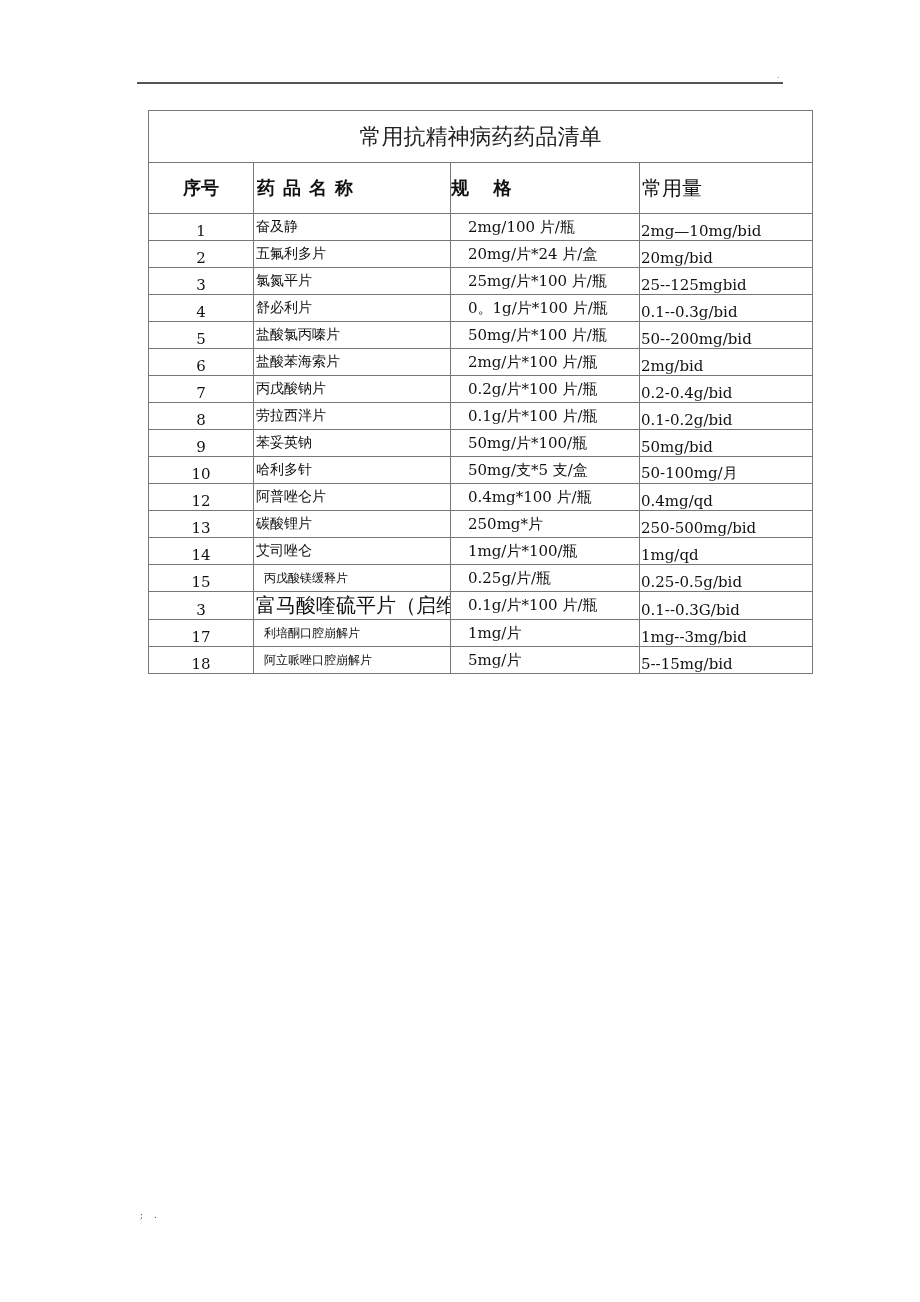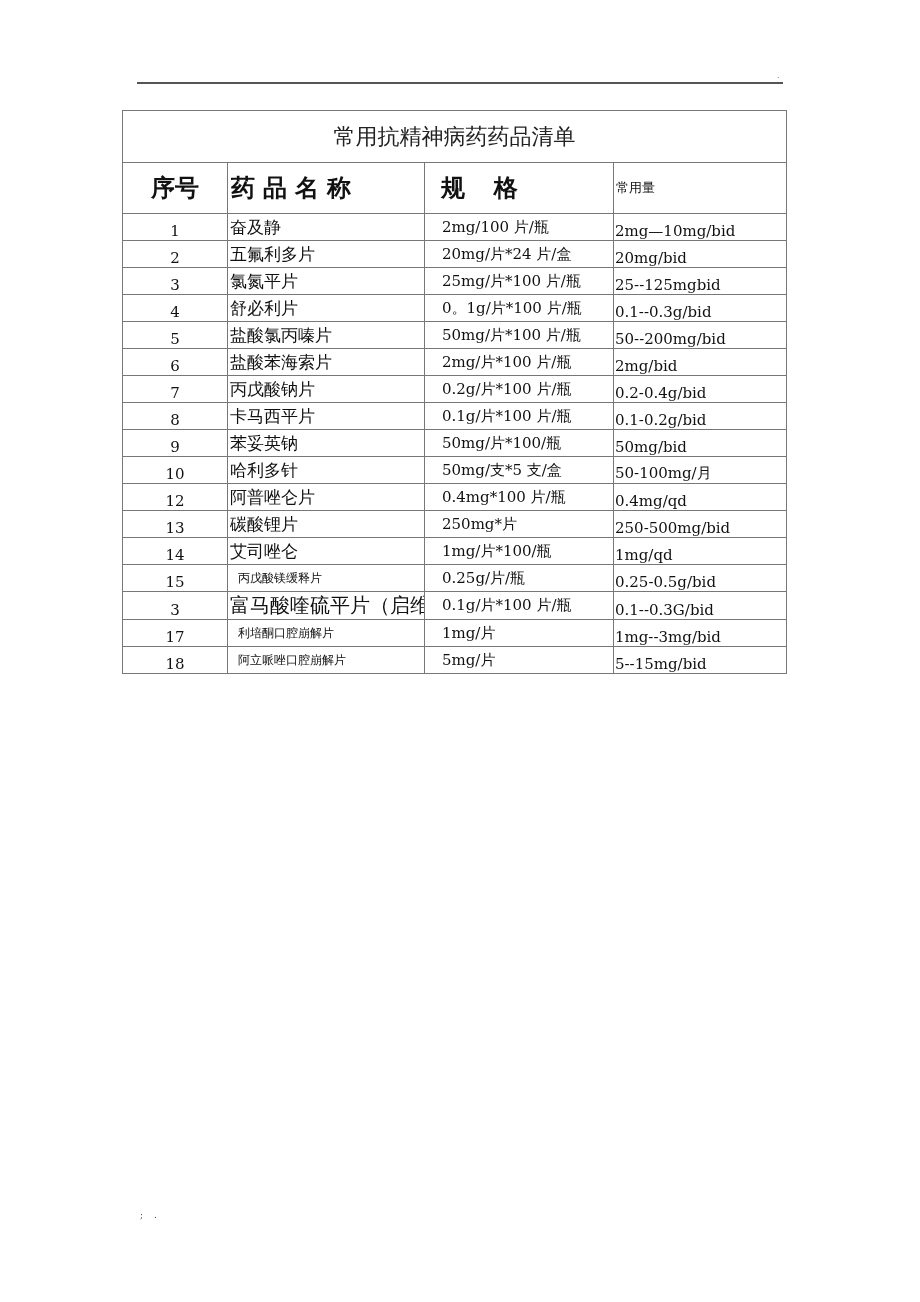--- a/index.html
+++ b/index.html
@@ -1,34 +1,34 @@
 <!DOCTYPE html>
 <html><head>
 <meta charset="utf-8">
 <style>
   html, body { margin: 0; padding: 0; background: #ffffff; }
   body { width: 920px; height: 1302px; position: relative; overflow: hidden;
          font-family: "DejaVu Serif", "Liberation Serif", serif; color: #111; }
   .header-rule { position: absolute; left: 137px; top: 82px; width: 646px; height: 2px; background: #555; }
   .header-dot { position: absolute; left: 777px; top: 71px; font-size: 8px; color: #555; }
   .footer-mark { position: absolute; left: 140px; top: 1210px; font-size: 9px; color: #444; letter-spacing: 4px; }
-  table.drug-table { position: absolute; left: 122px; top: 110px; width: 664px;
+  table.drug-table { position: absolute; left: 148px; top: 110px; width: 664px;
                      border-collapse: collapse; table-layout: fixed; }
   table.drug-table td, table.drug-table th { border: 1px solid #777; padding: 0; overflow: hidden; white-space: nowrap; }
   .title-row td { border-top: none; height: 51px; text-align: center; font-size: 22px; font-weight: normal;
                   font-family: "DejaVu Sans", "Liberation Sans", sans-serif; color: #222; }
-  .head-row th { height: 50px; font-size: 24px; font-weight: bold; text-align: left;
+  .head-row th { height: 50px; font-size: 18px; font-weight: bold; text-align: left;
                  font-family: "DejaVu Sans", "Liberation Sans", sans-serif; }
   .head-row th.c-no { text-align: center; }
   .head-row th.c-name { padding-left: 3px; letter-spacing: 8px; }
-  .head-row th.c-spec { padding-left: 16px; }
-  .head-row th.c-dose { font-weight: normal; font-size: 13px; padding-left: 2px; }
+  .head-row th.c-spec { padding-left: 0; }
+  .head-row th.c-dose { font-weight: normal; font-size: 20px; padding-left: 2px; }
   .data-row td { height: 26px; font-size: 15px; vertical-align: bottom; }
   .data-row td.c-no { text-align: center; font-size: 15px; }
-  .data-row td.c-name { padding-left: 2px; font-family: "DejaVu Sans", "Liberation Sans", sans-serif; font-size: 17px; vertical-align: middle; }
+  .data-row td.c-name { padding-left: 2px; font-family: "DejaVu Sans", "Liberation Sans", sans-serif; font-size: 14px; vertical-align: middle; }
   .data-row td.c-name.indent { padding-left: 10px; font-size: 12px; }
   .data-row td.c-name.small { font-size: 20px; }
   .data-row td.c-spec { padding-left: 17px; vertical-align: middle; }
   .data-row td.c-dose { padding-left: 1px; }
 </style>
 </head>
 <body>
 
 <div class="header-rule"></div>
 <div class="header-dot">.</div>
@@ -89,21 +89,21 @@
     <td class="c-dose">2mg/bid</td>
   </tr>
       <tr class="data-row">
     <td class="c-no">7</td>
     <td class="c-name">丙戊酸钠片</td>
     <td class="c-spec">0.2g/片*100 片/瓶</td>
     <td class="c-dose">0.2-0.4g/bid</td>
   </tr>
       <tr class="data-row">
     <td class="c-no">8</td>
-    <td class="c-name">卡马西平片</td>
+    <td class="c-name">劳拉西泮片</td>
     <td class="c-spec">0.1g/片*100 片/瓶</td>
     <td class="c-dose">0.1-0.2g/bid</td>
   </tr>
       <tr class="data-row">
     <td class="c-no">9</td>
     <td class="c-name">苯妥英钠</td>
     <td class="c-spec">50mg/片*100/瓶</td>
     <td class="c-dose">50mg/bid</td>
   </tr>
       <tr class="data-row">

